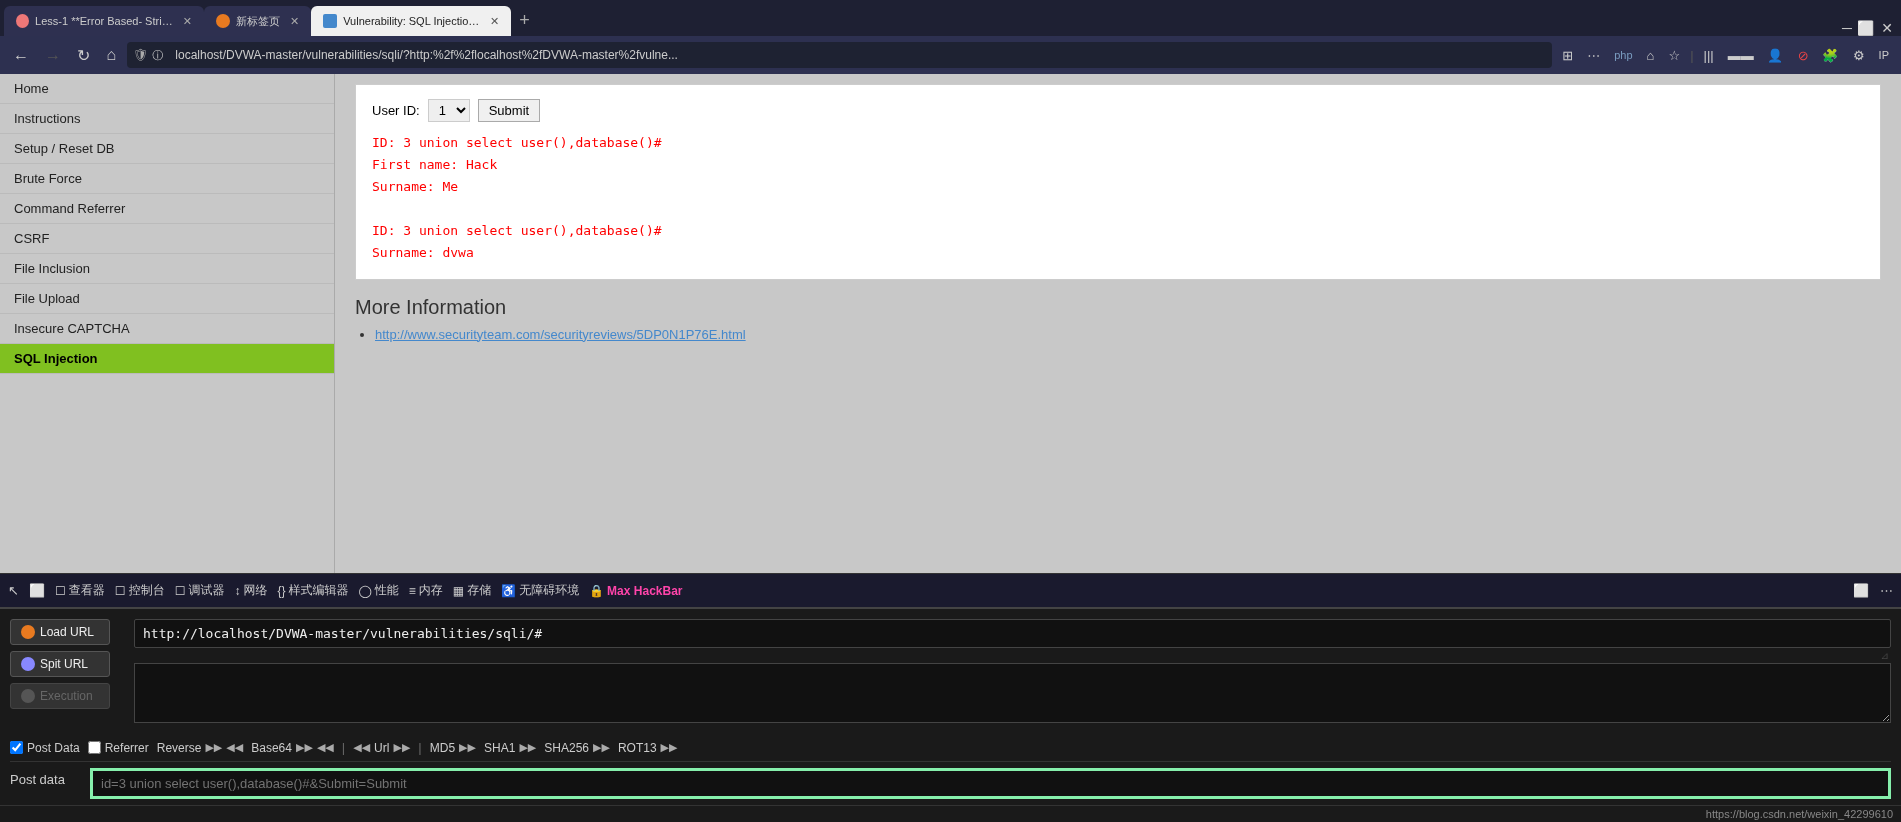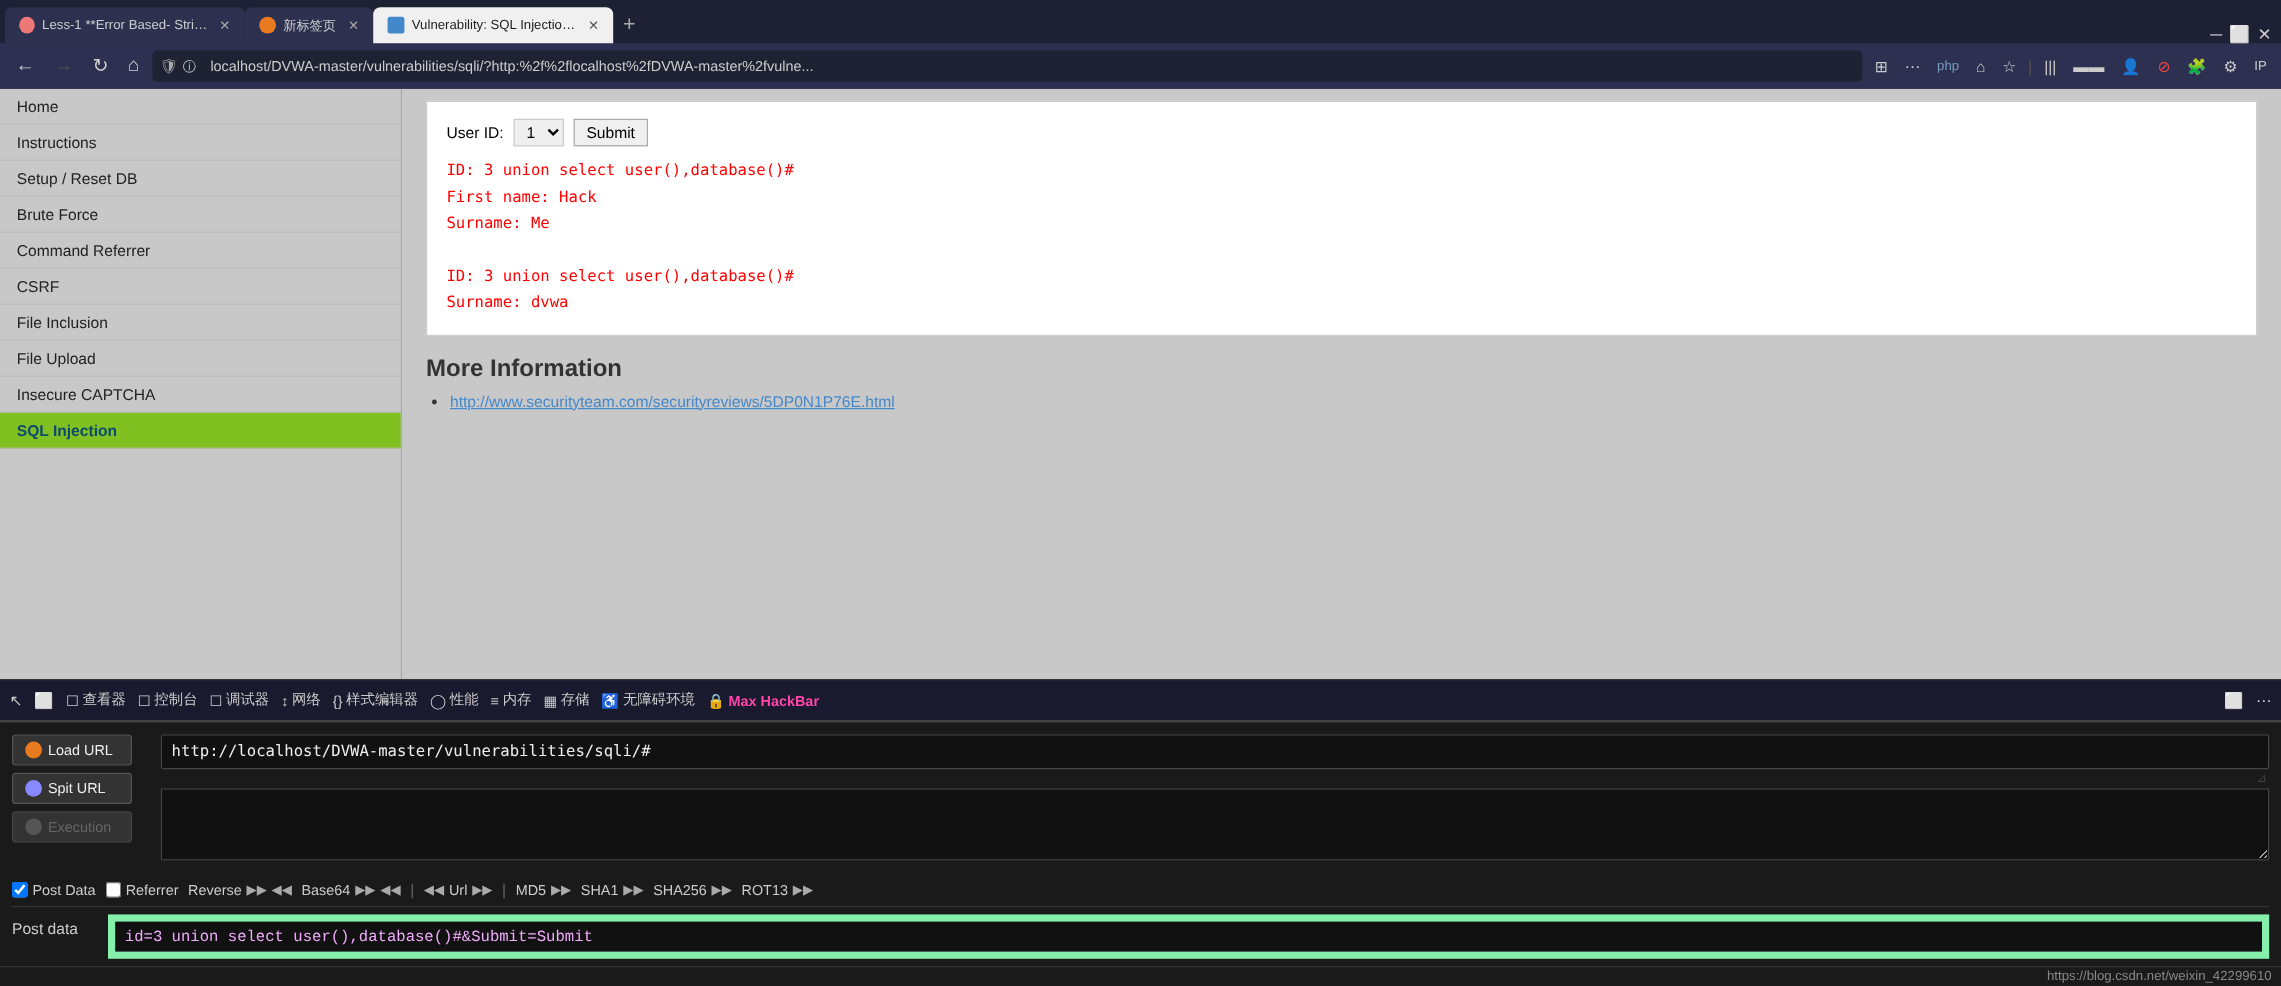--- a/index.html
+++ b/index.html
@@ -27,31 +27,31 @@
     .dev-toolbar { background: #1a1a2e; display: flex; align-items: center; padding: 4px 8px; gap: 10px; height: 34px; border-top: 1px solid #333; flex-shrink: 0; }
     .dev-tool-item { color: #ccc; font-size: 12px; cursor: pointer; display: flex; align-items: center; gap: 3px; }
     .hackbar-label { color: #f4a; font-weight: bold; font-size: 12px; }
 
     
     .main-area { display: flex; flex: 1; overflow: hidden; }
 
     
     .sidebar { width: 335px; background: #c8c8c8; flex-shrink: 0; padding: 0; border-right: 1px solid #aaa; overflow-y: auto; }
     .sidebar-item { display: block; padding: 7px 14px; font-size: 13px; color: #222; text-decoration: none; border-bottom: 1px solid #bbb; cursor: pointer; }
-    .sidebar-item.active { background: #80c020; color: #0c4a6e; font-weight: bold; }
+    .sidebar-item.active { background: #80c020; color: #000000; font-weight: bold; }
 
     
     .content { flex: 1; background: #c8c8c8; padding: 10px 20px; overflow-y: auto; }
     .content-box { background: white; border: 1px solid #ccc; padding: 14px 16px; margin-bottom: 16px; min-height: 180px; }
     .user-form { display: flex; align-items: center; gap: 8px; margin-bottom: 10px; }
     .user-label { font-size: 13px; }
     .user-select { padding: 2px 6px; font-size: 13px; border: 1px solid #ccc; }
     .submit-btn { padding: 3px 10px; font-size: 13px; background: #f0f0f0; border: 1px solid #aaa; cursor: pointer; }
     .result-text { font-family: monospace; font-size: 13px; color: red; line-height: 1.7; }
-    .more-info { font-size: 20px; font-weight: bold; color: #333; margin-bottom: 8px; }
+    .more-info { font-size: 20px; font-weight: normal; color: #333; margin-bottom: 8px; }
     .info-link { color: #4488cc; font-size: 13px; text-decoration: underline; cursor: pointer; }
     .bullet { color: #333; font-size: 13px; }
 
     
     .hackbar-panel { background: #1a1a1a; border-top: 2px solid #444; flex-shrink: 0; padding: 10px 10px 6px 10px; }
     .hackbar-row1 { display: flex; align-items: flex-start; gap: 24px; margin-bottom: 8px; }
     .hackbar-buttons { display: flex; flex-direction: column; gap: 6px; }
     .hb-btn { padding: 5px 10px; font-size: 12px; color: #eee; background: #333; border: 1px solid #555; border-radius: 3px; cursor: pointer; display: flex; align-items: center; gap: 5px; min-width: 100px; }
     .hb-btn .btn-icon { width: 14px; height: 14px; border-radius: 50%; display: inline-block; }
     .btn-icon.load { background: #e87a20; }
@@ -62,21 +62,21 @@
     .hackbar-url-input { width: 100%; background: #111; color: #eee; border: 1px solid #444; padding: 6px 8px; font-size: 13px; font-family: monospace; border-radius: 2px; }
     .hackbar-textarea { width: 100%; background: #111; color: #eee; border: 1px solid #444; padding: 4px 8px; font-size: 12px; height: 60px; font-family: monospace; resize: vertical; }
     .hackbar-tools { display: flex; align-items: center; gap: 8px; padding: 6px 0; flex-wrap: wrap; }
     .hb-tool-item { display: flex; align-items: center; gap: 4px; color: #ccc; font-size: 12px; cursor: pointer; }
     .hb-checkbox { width: 13px; height: 13px; }
     .hb-separator { color: #666; }
     .hb-arrow { color: #aaa; font-size: 11px; }
 
     .hackbar-postdata { display: flex; align-items: flex-start; gap: 10px; padding-top: 6px; border-top: 1px solid #333; }
     .postdata-label { color: #ccc; font-size: 13px; min-width: 70px; padding-top: 4px; }
-    .postdata-input { flex: 1; background: #111; color: #f0abfc; border: 6px solid #86efac; padding: 5px 8px; font-size: 13px; font-family: Liberation Mono, monospace; }
+    .postdata-input { flex: 1; background: #111; color: #737373; border: 3px solid #86efac; padding: 5px 8px; font-size: 13px; font-family: Liberation Sans, sans-serif; }
 
     .status-bar { background: #1a1a1a; color: #888; font-size: 11px; text-align: right; padding: 2px 8px; flex-shrink: 0; border-top: 1px solid #333; }
 
     .resize-handle { text-align: right; color: #555; font-size: 10px; padding: 1px 4px; }
   </style>
 </head>
 <body>
 
 <div class="browser-chrome">
 

